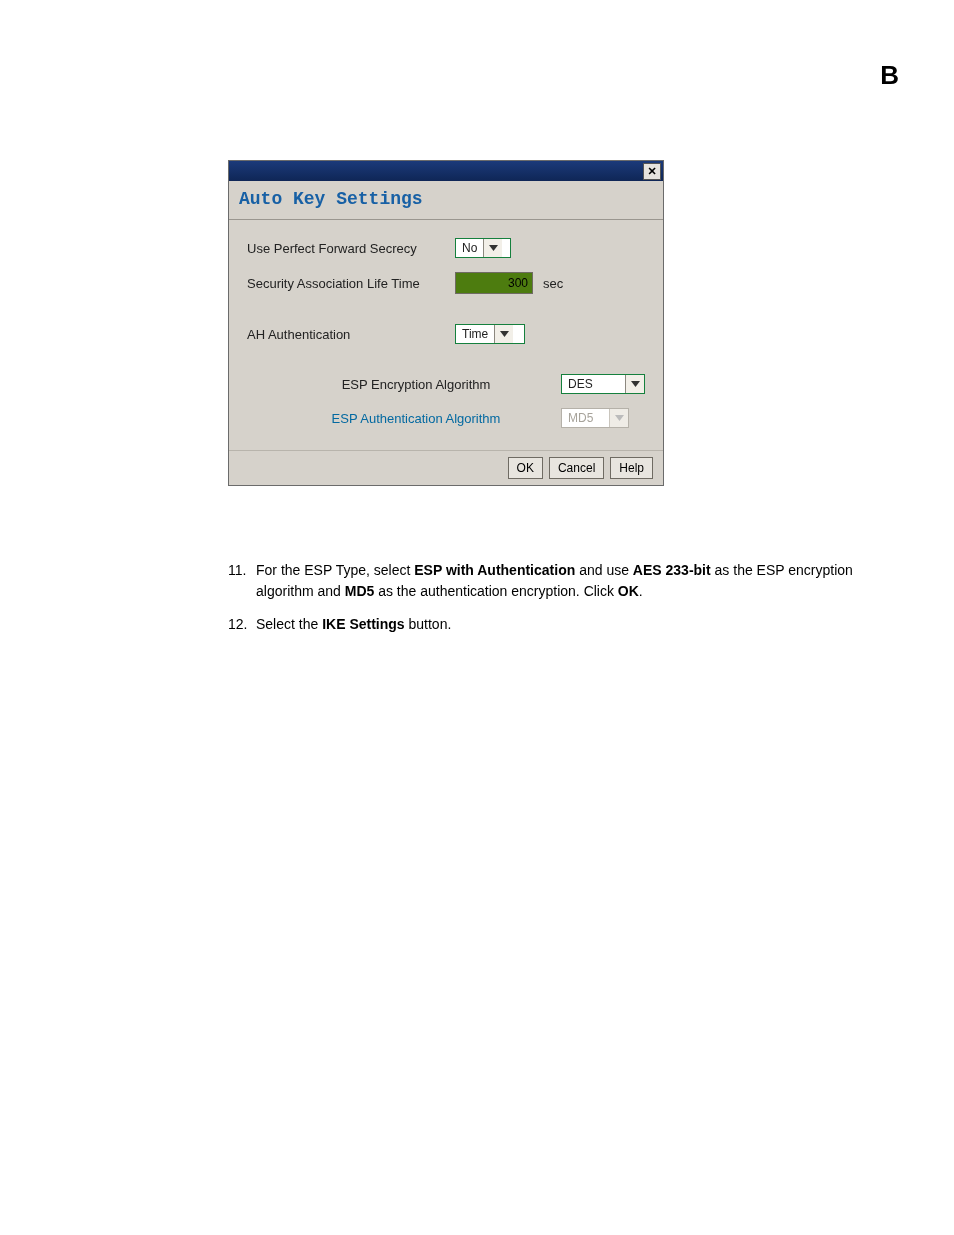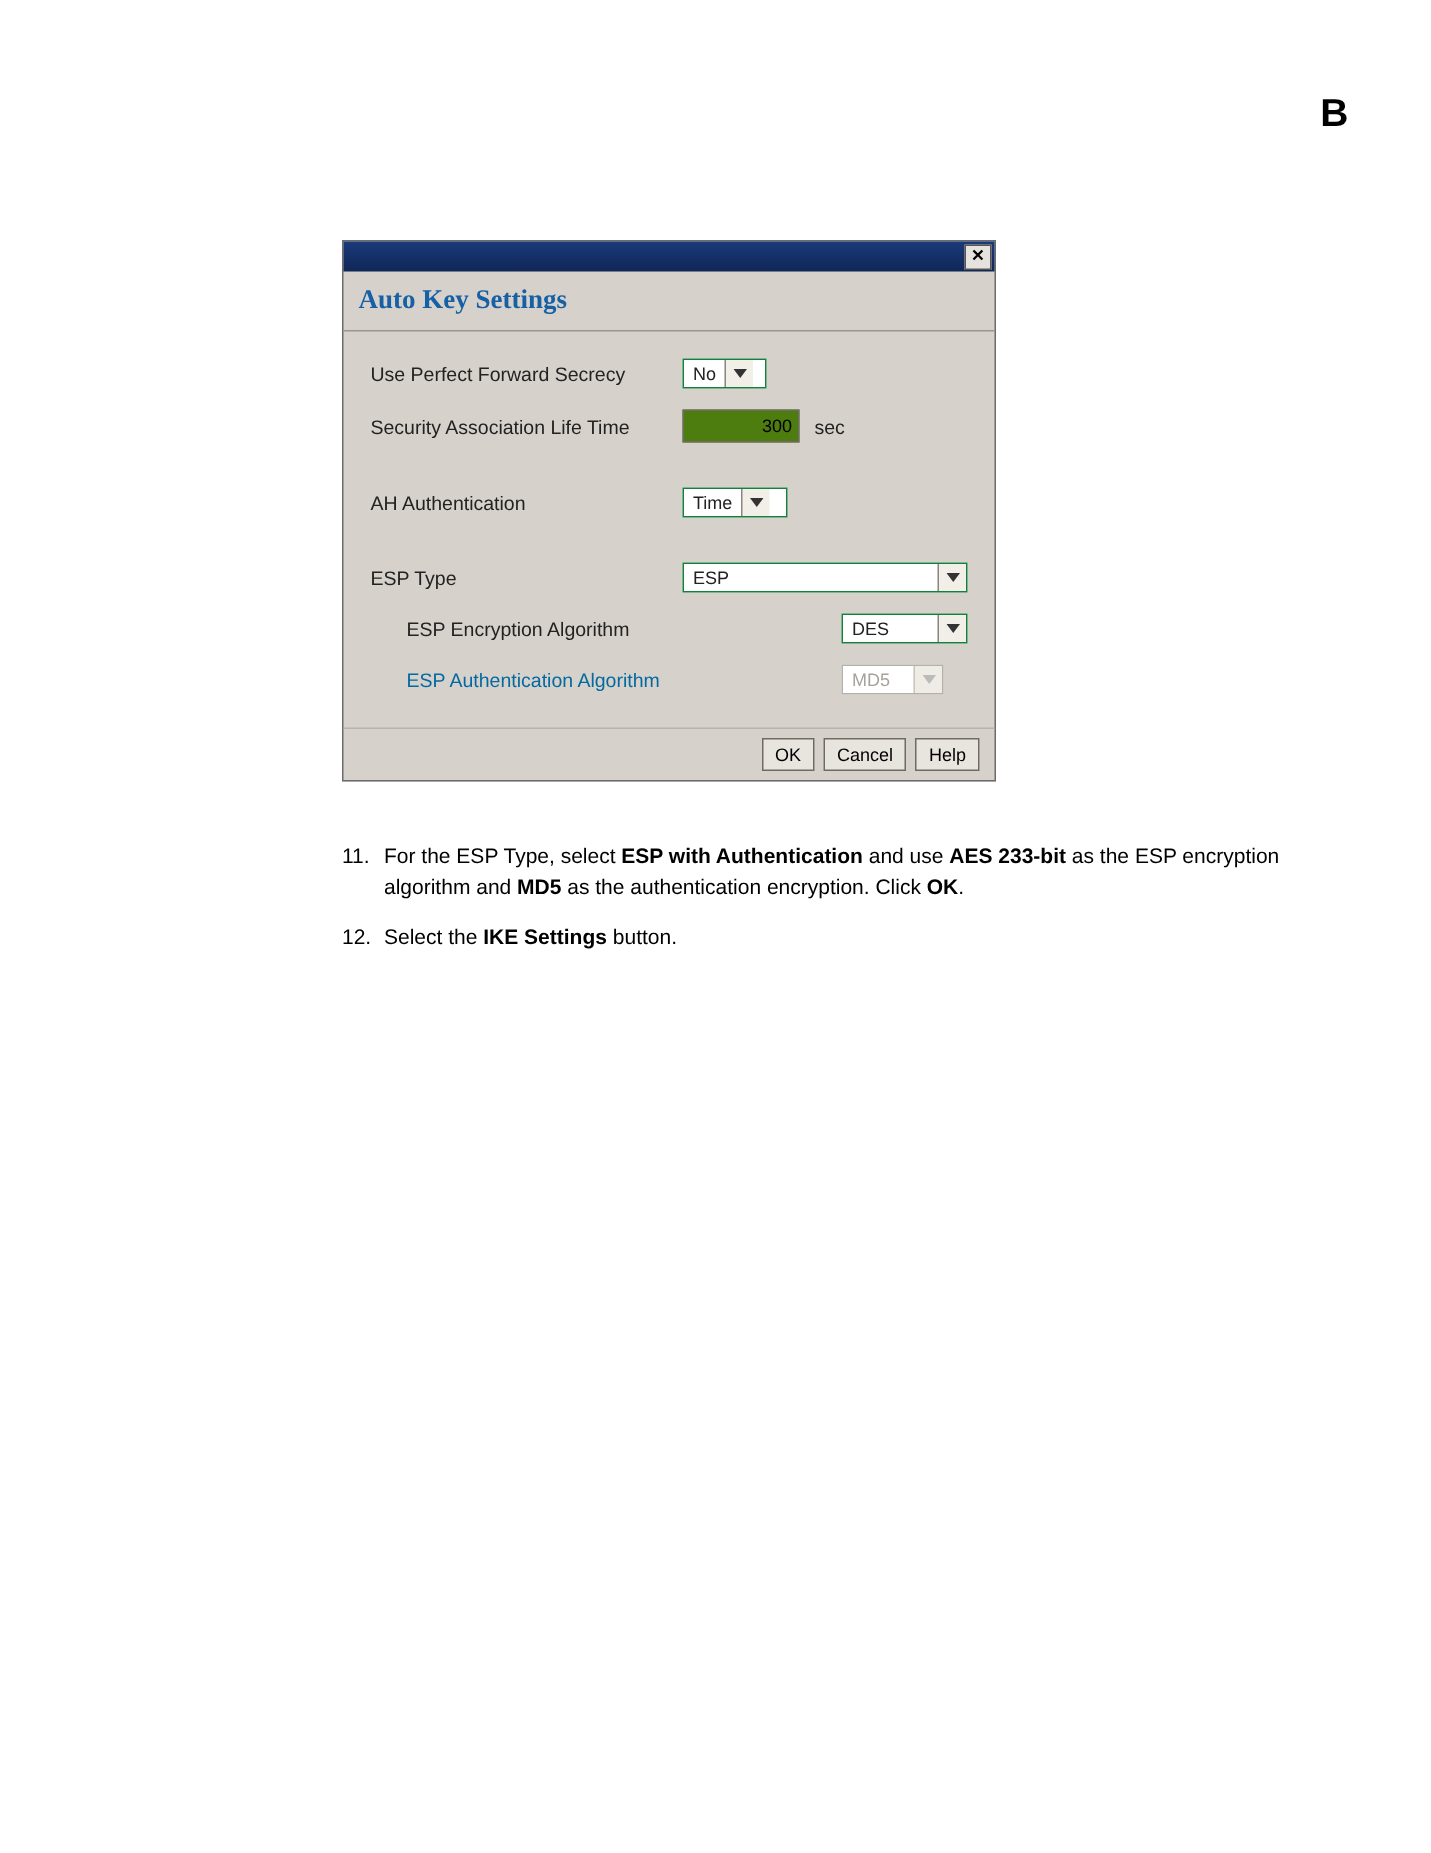--- a/index.html
+++ b/index.html
@@ -47,38 +47,38 @@
     font-weight: bold;
     line-height: 1;
     cursor: pointer;
   }
   .panel-title {
     padding: 8px 10px 10px 10px;
     font-size: 18px;
     font-weight: bold;
     color: #1760a5;
     border-bottom: 1px solid #9a968f;
-    font-family: Liberation Serif, serif;
+    font-family: Liberation Mono, monospace;
   }
   .body-area {
     padding: 18px 18px 8px 18px;
     font-size: 13px;
     color: #222;
   }
   .row {
     display: flex;
     align-items: center;
     margin-bottom: 14px;
   }
   .row.indent .lbl { padding-left: 24px; }
   .lbl {
     width: 208px;
     flex-shrink: 0;
   }
-  .lbl.indent2 { padding-left: 24px; width: 290px; }
+  .lbl.indent2 { padding-left: 24px; width: 290px; text-align: center; }
   .disabled { color: #0369a1; }
   .combo {
     display: inline-flex;
     align-items: stretch;
     border: 1px solid #15803d;
     background: #fff;
     height: 20px;
     box-sizing: border-box;
   }
   .combo.disabled-combo {
@@ -200,31 +200,20 @@
         <span class="combo-arrow">
           <svg width="9" height="6">
               <polygon points="0,0 9,0 4.5,6" fill="#333"></polygon>
             </svg>
         </span>
       </div>
     </div>
 
     <div class="section-gap"></div>
 
-    <div class="row">
-      <div class="lbl">ESP Type</div>
-      <div class="combo" style="width:190px">
-        <span class="combo-text" style="flex:1">ESP</span>
-        <span class="combo-arrow">
-          <svg width="9" height="6">
-              <polygon points="0,0 9,0 4.5,6" fill="#333"></polygon>
-            </svg>
-        </span>
-      </div>
-    </div>
 
     <div class="row indent">
       <div class="lbl indent2">ESP Encryption Algorithm</div>
       <div class="combo" style="width:106px">
         <span class="combo-text" style="flex:1">DES</span>
         <span class="combo-arrow">
           <svg width="9" height="6">
               <polygon points="0,0 9,0 4.5,6" fill="#333"></polygon>
             </svg>
         </span>

